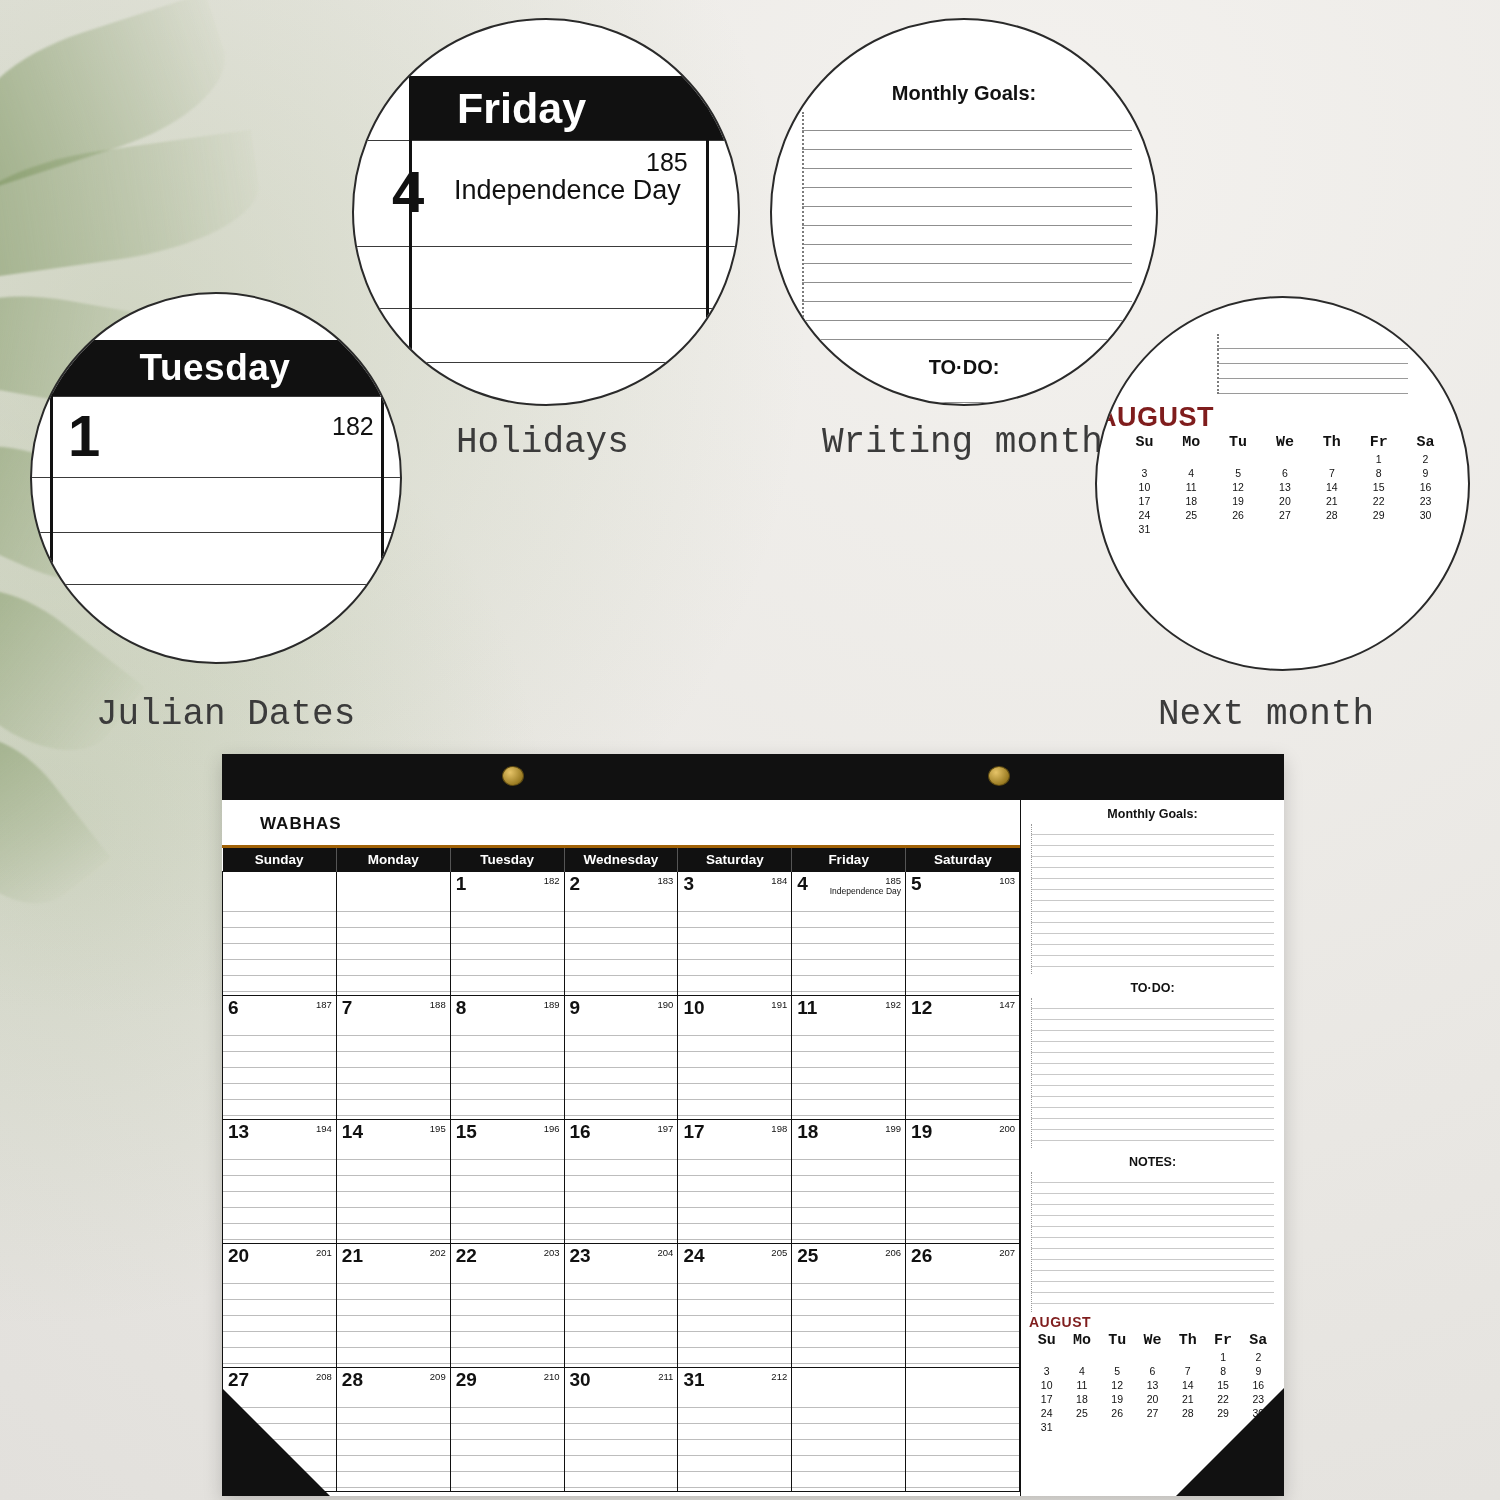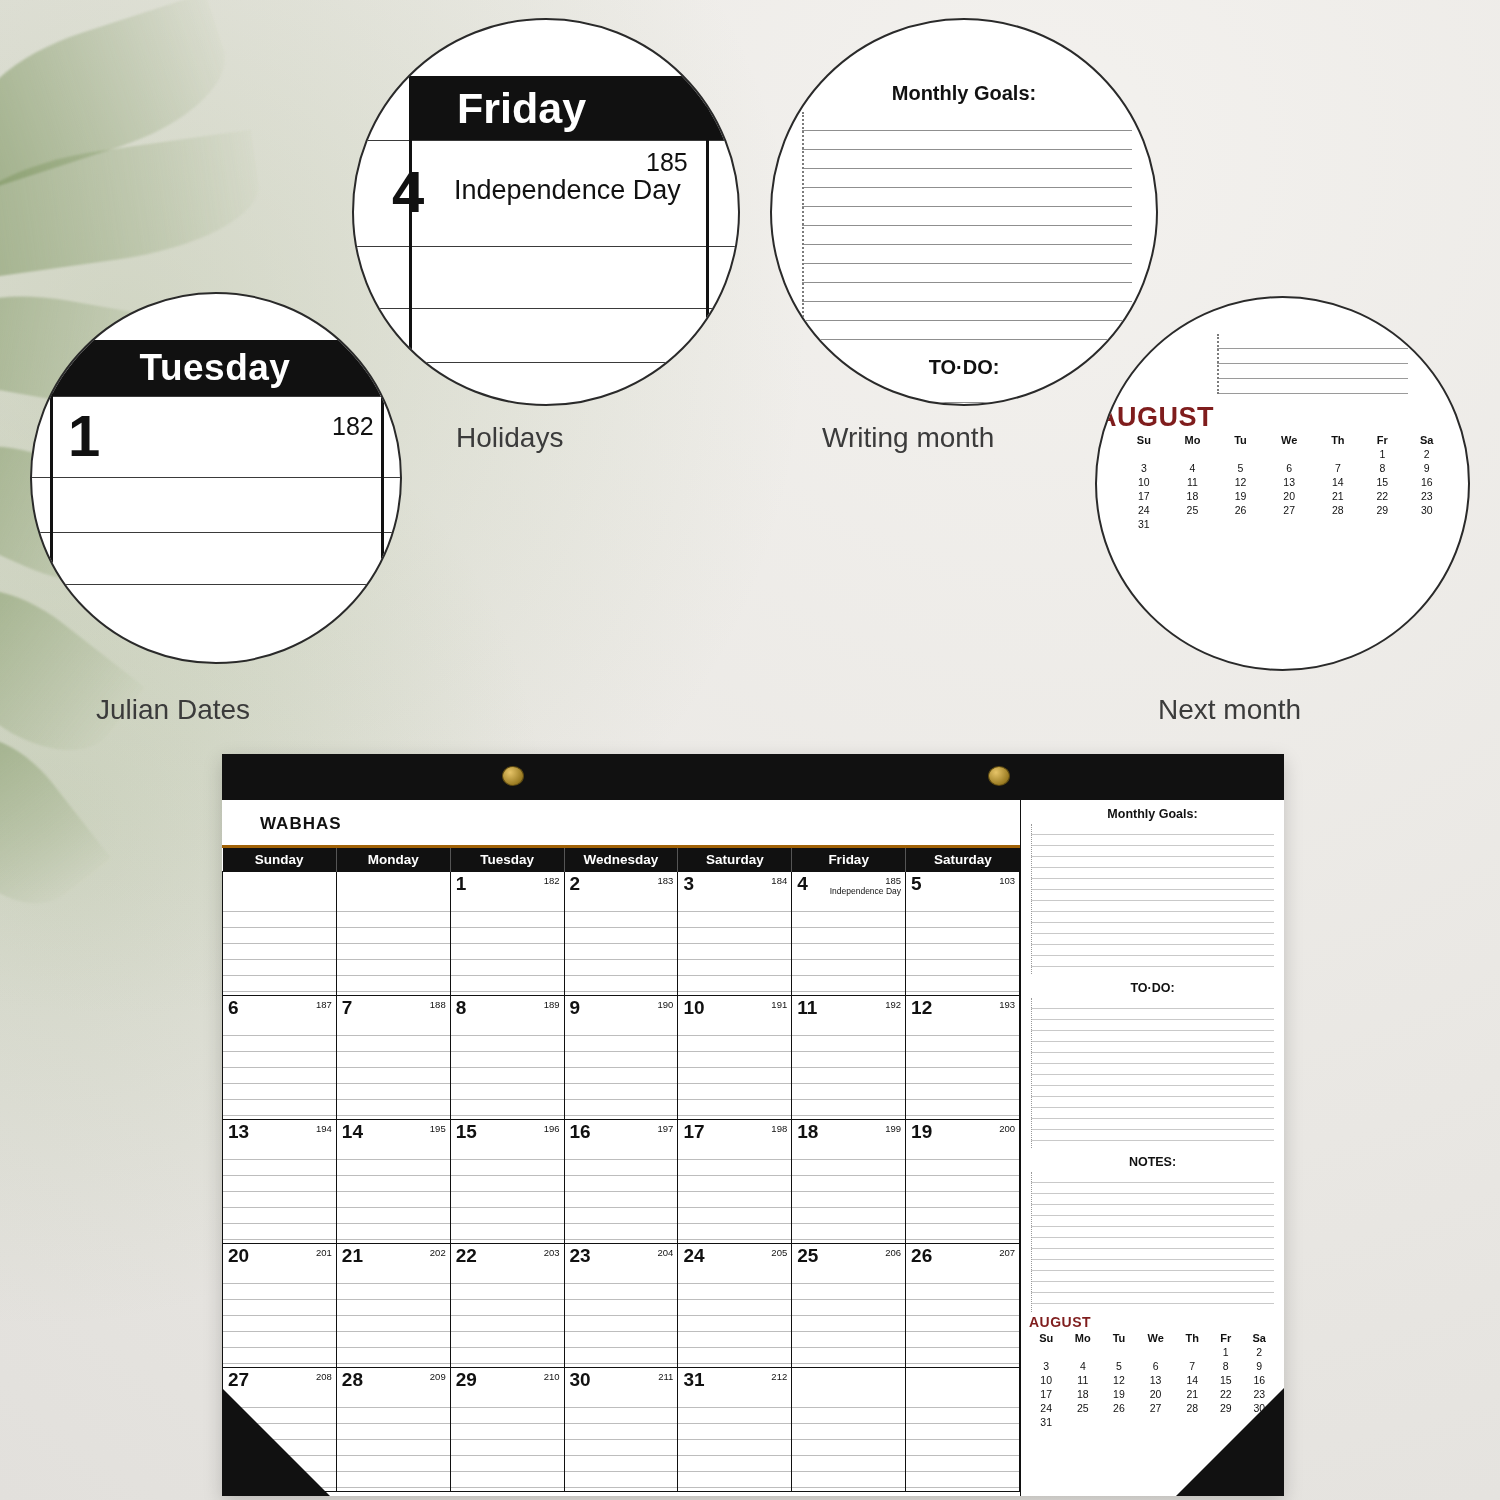--- a/index.html
+++ b/index.html
@@ -30,23 +30,23 @@
   
   .circle {
     position: absolute;
     border-radius: 50%;
     background: #fff;
     border: 2px solid #2a2a2a;
     overflow: hidden;
   }
   .caption {
     position: absolute;
-    font-size: 28px;
+    font-size: 36px;
     color: #3b3b3b;
-    font-family: Liberation Sans, sans-serif;
+    font-family: Liberation Mono, monospace;
     white-space: nowrap;
   }
 
   
   .cell-head {
     background: #111; color: #fff;
     font-weight: bold;
     display: flex; align-items: center; justify-content: center;
   }
   .rule { border-top: 1.6px solid #3a3a3a; }
@@ -133,21 +133,21 @@
       to bottom, transparent 0 10px, #c9c9c9 10px 11px);
     border-left: 1px dotted #9a9a9a;
   }
   .mini-cal { padding: 2px 8px 0; }
   .mini-title {
     font-size: 14px; font-weight: bold; color: #7f1d1d;
     letter-spacing: .5px; margin-bottom: 2px;
   }
   table.mini { width: 100%; border-collapse: collapse; }
   table.mini th {
-    font-size: 11px; font-weight: bold; color: #111; padding: 0 0 1px;
+    font-size: 15px; font-weight: bold; color: #111; padding: 0 0 1px; font-family: Liberation Mono, monospace;
   }
   table.mini td {
     font-size: 10.5px; color: #111; text-align: center; height: 13px;
   }
 
   
   .corner {
     position: absolute; width: 0; height: 0;
   }
   #corner-left {
@@ -379,21 +379,21 @@
                 <div class="julian">191</div>
                 <div class="lines"></div>
               </td>
               <td>
                 <div class="daynum">11</div>
                 <div class="julian">192</div>
                 <div class="lines"></div>
               </td>
               <td>
                 <div class="daynum">12</div>
-                <div class="julian">193</div>
+                <div class="julian">147</div>
                 <div class="lines"></div>
               </td>
             </tr>
             <tr>
               <td>
                 <div class="daynum">13</div>
                 <div class="julian">194</div>
                 <div class="lines"></div>
               </td>
               <td>

